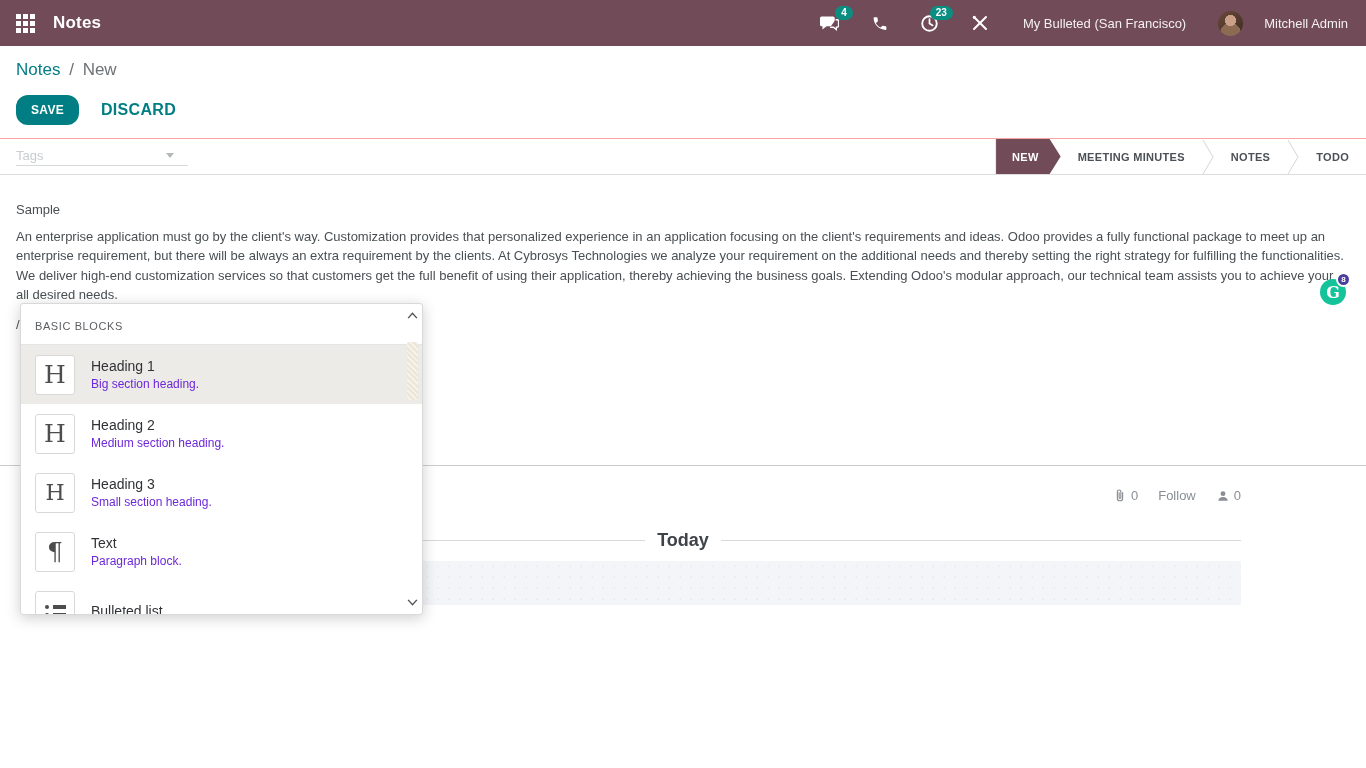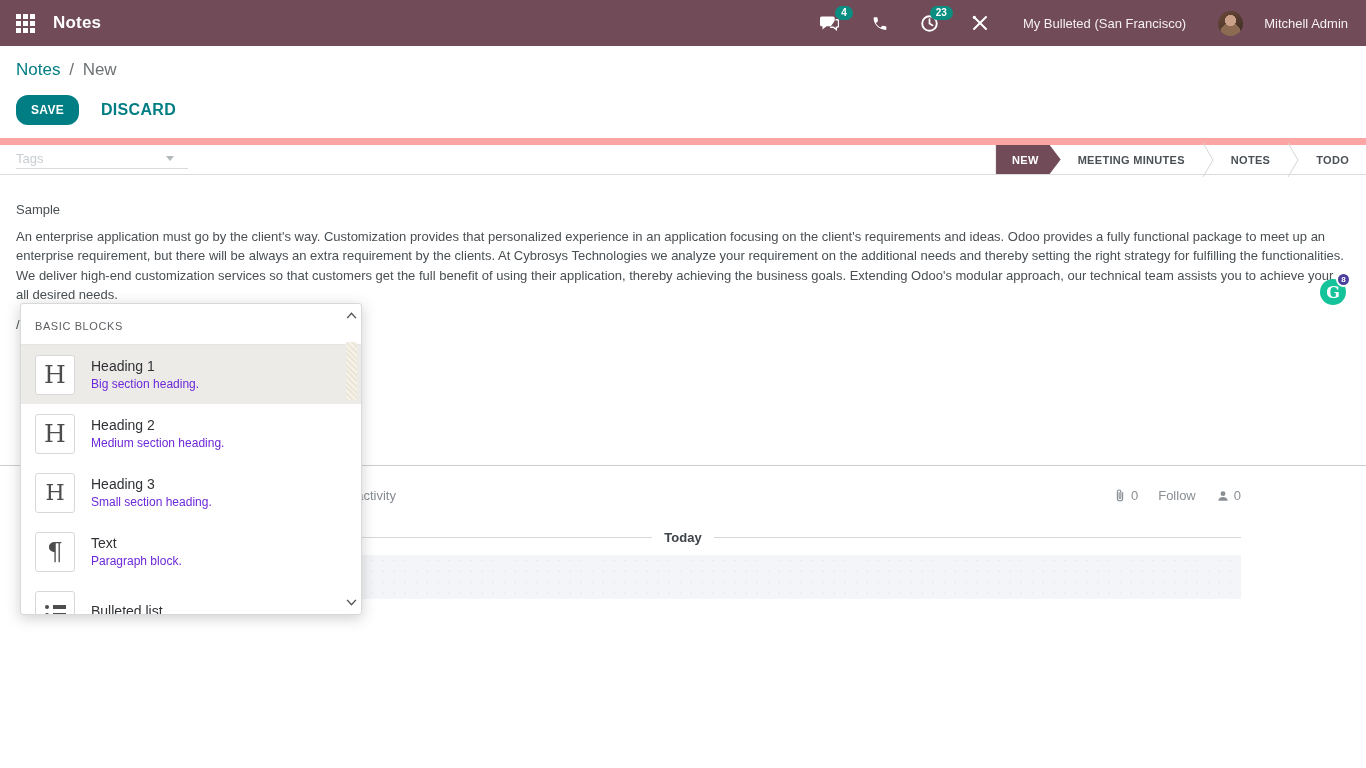--- a/index.html
+++ b/index.html
@@ -49,21 +49,21 @@
     border-radius:12px; cursor:pointer;
   }
   .btn-discard {
     background:transparent; border:none; font-family:inherit; color:#017e84;
     font-size:16px; font-weight:bold; letter-spacing:.3px; padding:8px 12px; cursor:pointer;
   }
 
   
   .sheet-row {
     margin-top:11px; height:37px; background:#fff;
-    border-top:7px solid #fca5a5; border-bottom:1px solid #dcdcdc;
+    border-top:1px solid #fca5a5; border-bottom:1px solid #dcdcdc;
     display:flex; align-items:center;
   }
   .tags-wrap { position:relative; margin-left:16px; width:172px; border-bottom:1px solid #d6dadd; display:flex; align-items:center; padding-bottom:2px; }
   .tags-input {
     border:none; outline:none; width:150px; font-family:inherit; font-size:13px; color:#494f53; background:transparent;
   }
   .tags-input::placeholder { color:#c8cdd0; }
   .caret-down {
     width:0; height:0; border-left:4px solid transparent; border-right:4px solid transparent;
     border-top:5px solid #b3b8bb; cursor:pointer;
@@ -101,29 +101,29 @@
   
   .chatter { position:absolute; left:0; right:0; top:465px; border-top:1px solid #ccc; background:#fff; }
   .chatter-topbar { position:relative; margin:0 125px; padding-top:22px; display:flex; align-items:center; }
   .chatter-btns { display:flex; gap:18px; font-size:13px; color:#868b90; }
   .chatter-btn { cursor:pointer; white-space:nowrap; }
   .chatter-meta { margin-left:auto; display:flex; align-items:center; gap:20px; font-size:13px; color:#8a8f94; }
   .meta-item { display:flex; align-items:center; gap:4px; cursor:pointer; }
   .meta-item svg { display:block; }
   .today-divider { margin:27px 125px 0 125px; display:flex; align-items:center; gap:12px; }
   .today-divider .line { flex:1; height:1px; background:#d8d8d8; }
-  .today-label { font-size:13px; font-weight:bold; color:#3d4349;text-align:center; }
+  .today-label { font-size:18px; font-weight:bold; color:#3d4349;text-align:center; }
   .message-row {
     margin:10px 125px 0 125px; height:44px; background:#f4f5f8; cursor:pointer;
     background-image:radial-gradient(#e9ebf0 1px, transparent 1px); background-size:11px 11px;
   }
 
   
   .powerbox {
-    position:absolute; left:20px; top:303px; width:342px; height:312px; background:#fff;
+    position:absolute; left:20px; top:303px; width:403px; height:312px; background:#fff;
     border:1px solid #d9d9d9; border-radius:3px; box-shadow:0 3px 14px rgba(60,60,60,.25);
     z-index:30; overflow:hidden;
   }
   .pb-header {
     font-size:11px; letter-spacing:.6px; color:#5b5e61; padding:16px 14px 12px 14px;
     border-bottom:1px solid #e5e5e5;
   }
   .pb-item { display:flex; align-items:center; gap:16px; padding:9px 14px; cursor:pointer; height:59px; }
   .pb-item.selected { background:#ecebe7; }
   .pb-icon-box {

